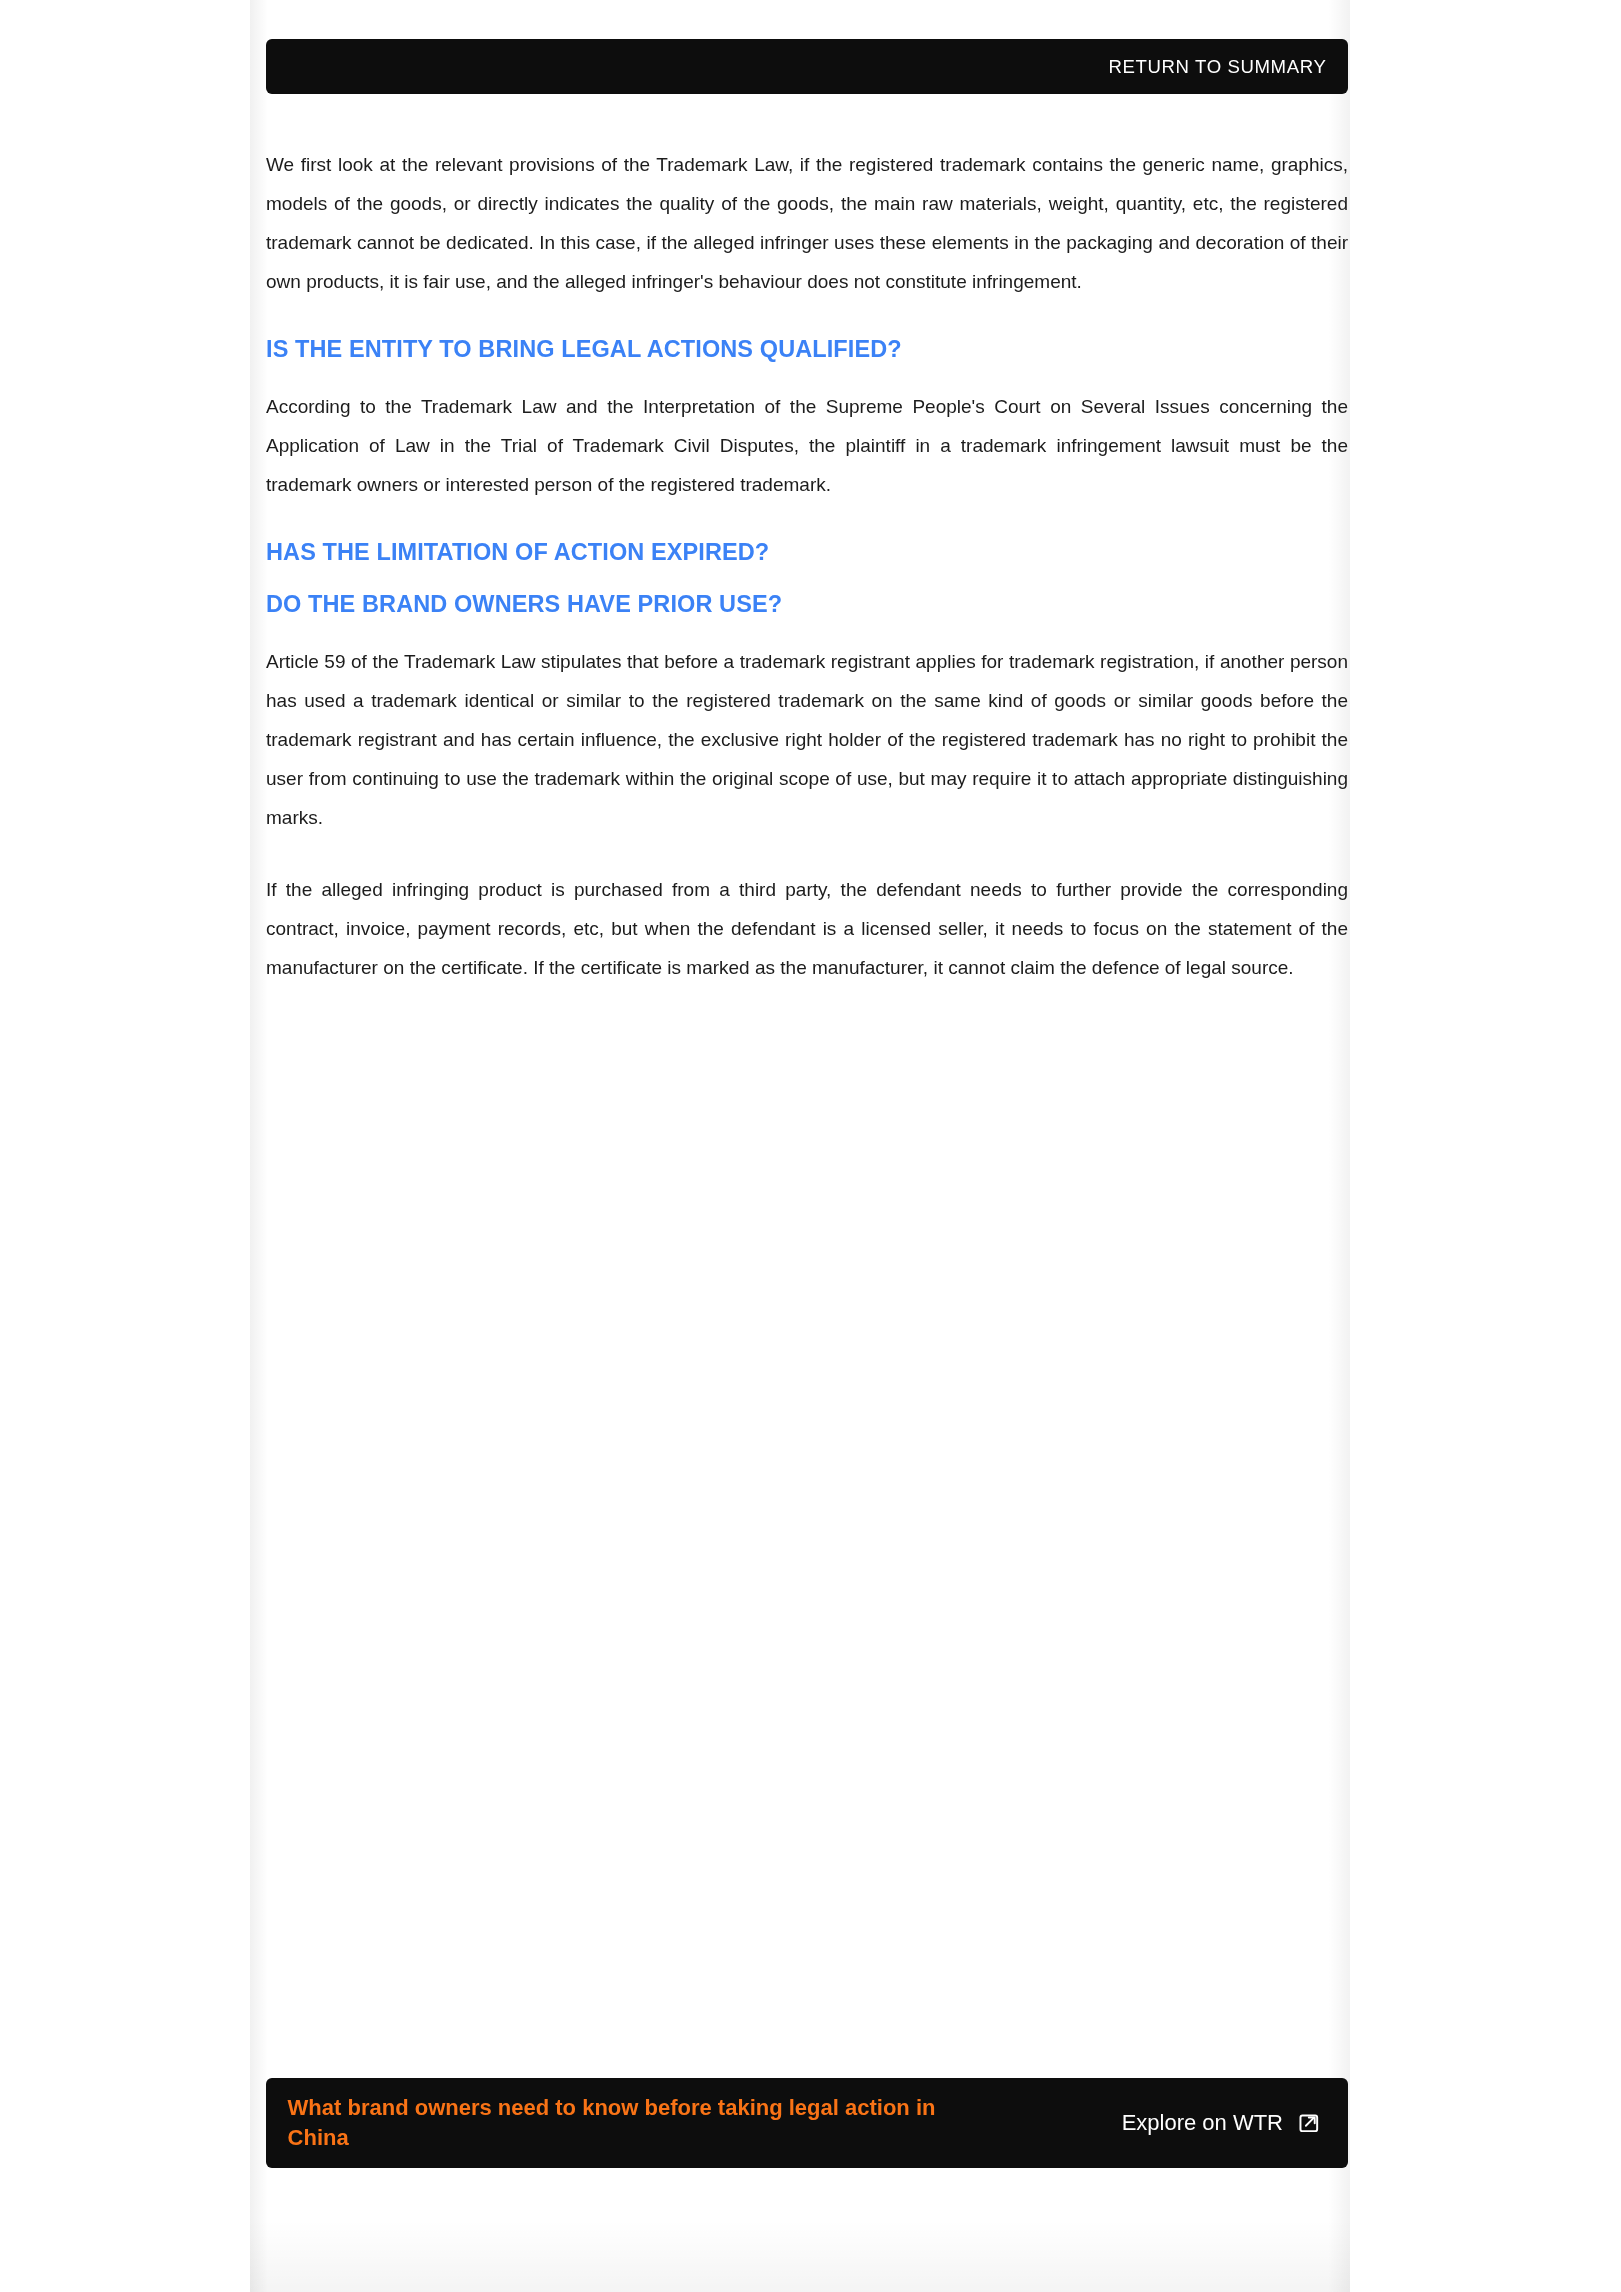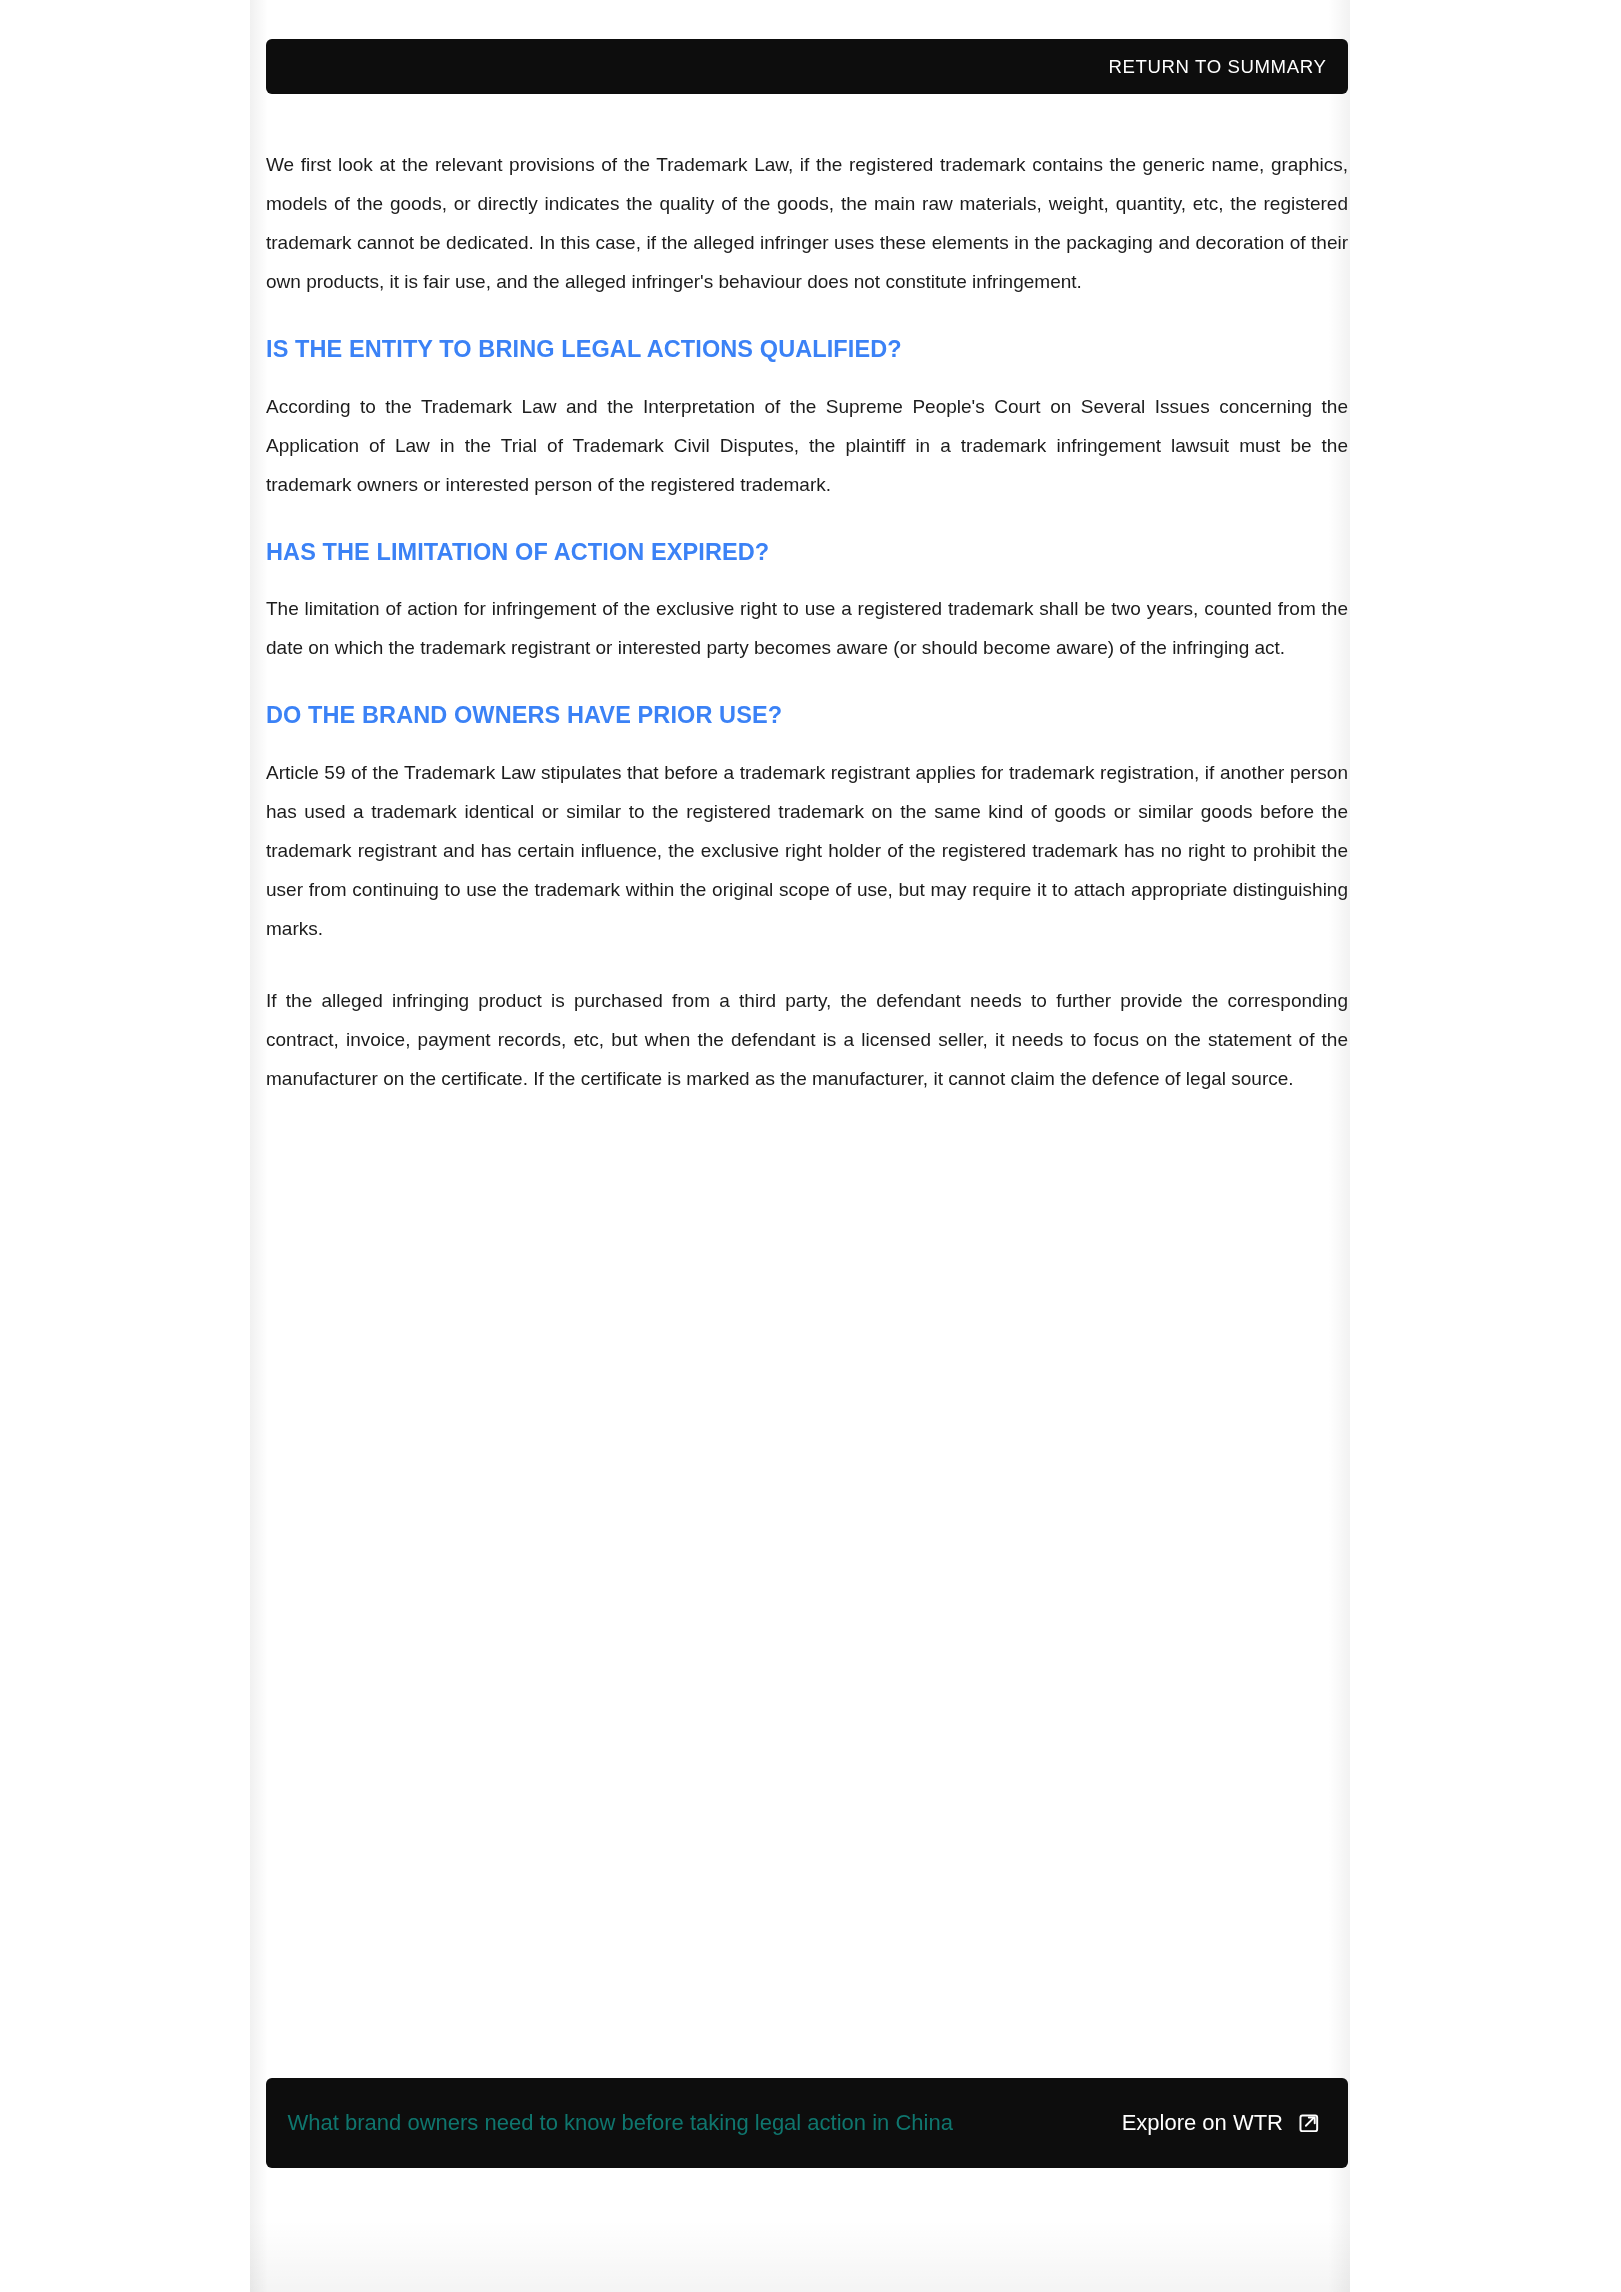--- a/index.html
+++ b/index.html
@@ -114,24 +114,24 @@
     height: 90px;
     background: #0d0d0d;
     border-radius: 5.9px;
     display: flex;
     align-items: center;
     justify-content: space-between;
     box-sizing: border-box;
     padding: 0 27.4px 0 21.6px;
   }
   .banner-title {
-    color: #0f766e;
+    color: #f97316;
     font-size: 22px;
     line-height: 30px;
-    font-weight: 400;
+    font-weight: 700;
     max-width: 686px;
   }
   .banner-cta {
     display: flex;
     align-items: center;
     gap: 16px;
     color: #ffffff;
     font-size: 22px;
     cursor: pointer;
     white-space: nowrap;
@@ -172,21 +172,20 @@
     </div>
 
     <div class="article">
 
       <p class="body-text">We first look at the relevant provisions of the Trademark Law, if the registered trademark contains the generic name, graphics, models of the goods, or directly indicates the quality of the goods, the main raw materials, weight, quantity, etc, the registered trademark cannot be dedicated. In this case, if the alleged infringer uses these elements in the packaging and decoration of their own products, it is fair use, and the alleged infringer's behaviour does not constitute infringement.</p>
 
       <h2 class="section-heading">IS THE ENTITY TO BRING LEGAL ACTIONS QUALIFIED?</h2>
       <p class="body-text">According to the Trademark Law and the Interpretation of the Supreme People's Court on Several Issues concerning the Application of Law in the Trial of Trademark Civil Disputes, the plaintiff in a trademark infringement lawsuit must be the trademark owners or interested person of the registered trademark.</p>
 
       <h2 class="section-heading">HAS THE LIMITATION OF ACTION EXPIRED?</h2>
-      <p class="body-text">The limitation of action for infringement of the exclusive right to use a registered trademark shall be two years, counted from the date on which the trademark registrant or interested party becomes aware (or should become aware) of the infringing act.</p>
 
       <h2 class="section-heading">DO THE BRAND OWNERS HAVE PRIOR USE?</h2>
       <p class="body-text">Article 59 of the Trademark Law stipulates that before a trademark registrant applies for trademark registration, if another person has used a trademark identical or similar to the registered trademark on the same kind of goods or similar goods before the trademark registrant and has certain influence, the exclusive right holder of the registered trademark has no right to prohibit the user from continuing to use the trademark within the original scope of use, but may require it to attach appropriate distinguishing marks.</p>
 
       <p class="body-text">If the alleged infringing product is purchased from a third party, the defendant needs to further provide the corresponding contract, invoice, payment records, etc, but when the defendant is a licensed seller, it needs to focus on the statement of the manufacturer on the certificate. If the certificate is marked as the manufacturer, it cannot claim the defence of legal source.</p>
 
     </div>
 
     <div class="bottom-banner">
       <div class="banner-title">What brand owners need to know before taking legal action in China</div>

